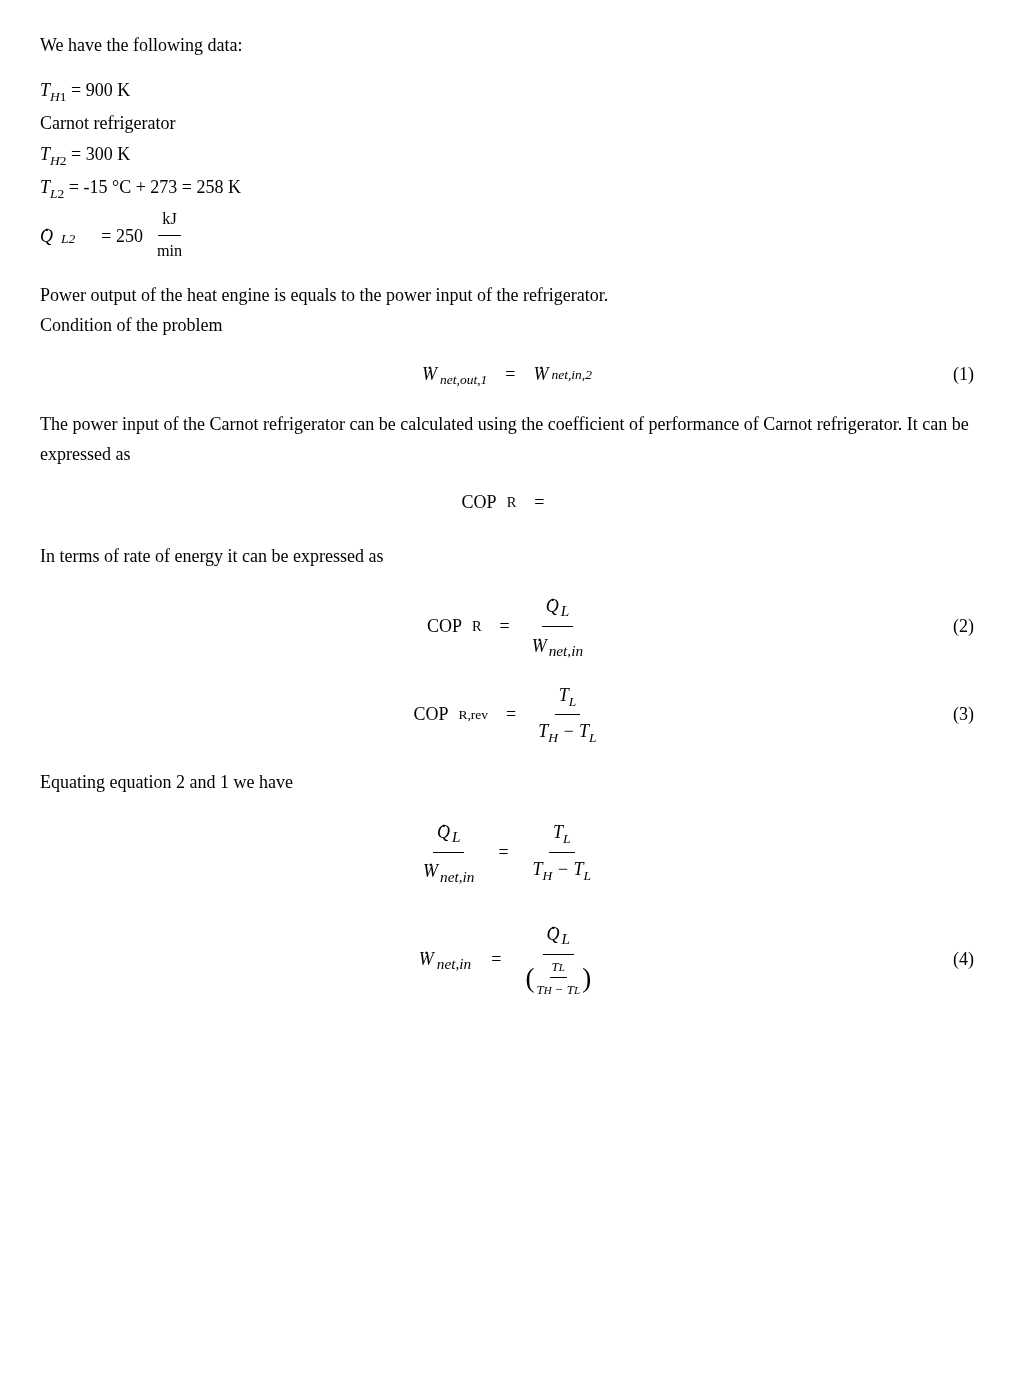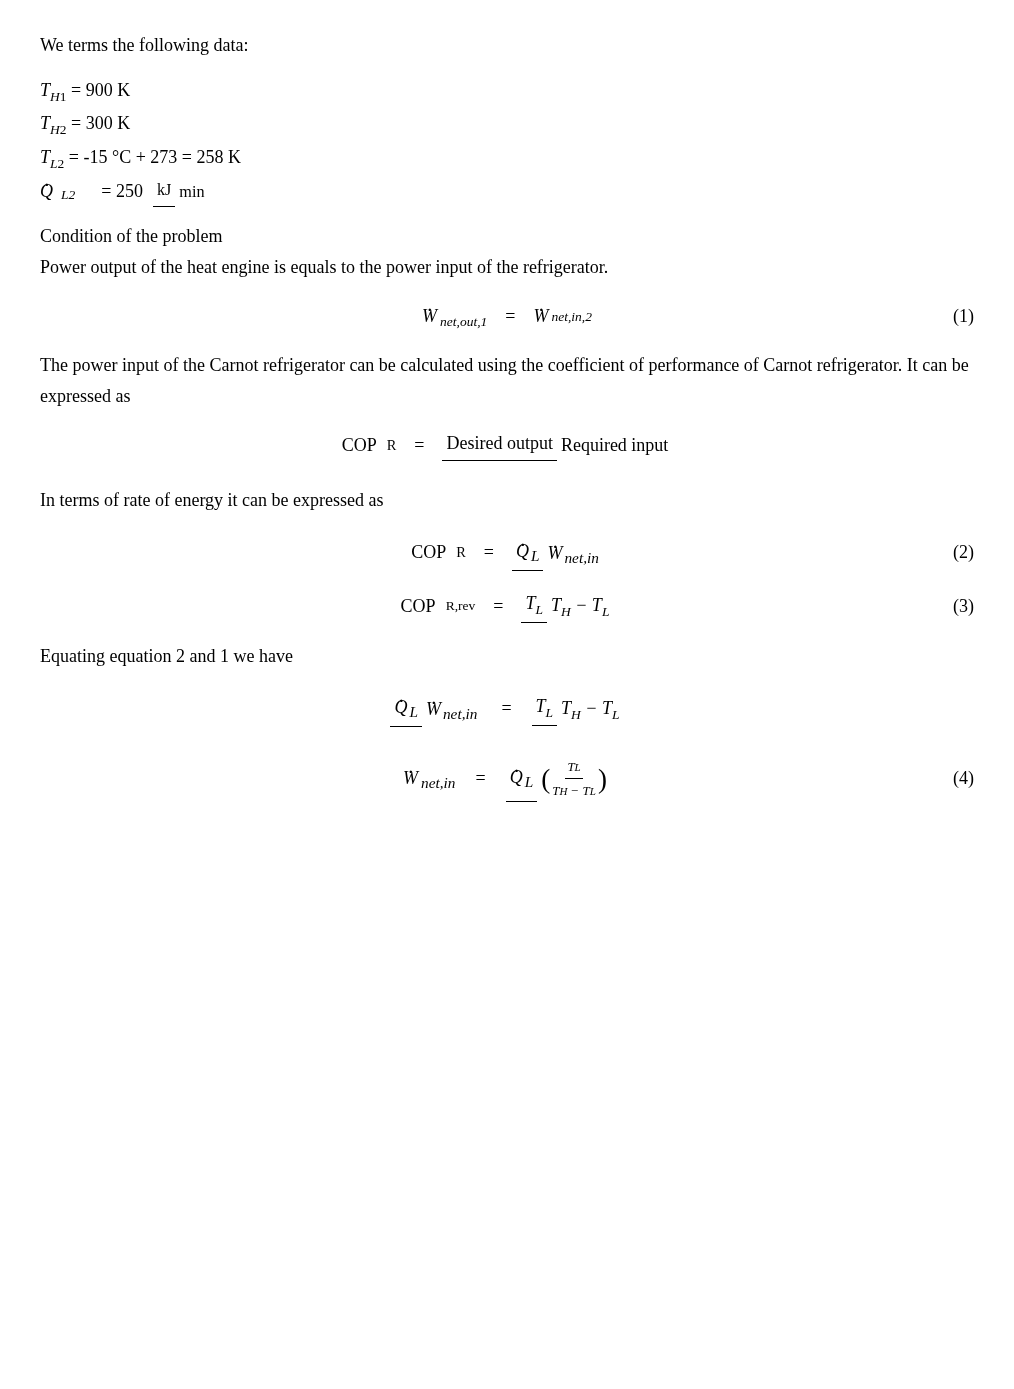--- a/index.html
+++ b/index.html
@@ -26,21 +26,22 @@
       justify-content: center;
       margin: 18px 0;
       position: relative;
     }
     .eq-number {
       position: absolute;
       right: 0;
     }
     .fraction {
       display: inline-flex;
-      flex-direction: row;
+      flex-direction: column;
+      align-items: center;
       vertical-align: middle;
     }
     .fraction .numerator {
       border-bottom: 1.5px solid #000;
       padding: 0 4px 2px 4px;
       text-align: center;
     }
     .fraction .denominator {
       padding: 2px 4px 0 4px;
       text-align: center;
@@ -86,29 +87,30 @@
     .outer-paren {
       font-size: 1.5em;
       vertical-align: middle;
     }
   </style>
 </head>
 <body>
 
 <div class="content">
 
-  <p>We terms the following data:</p>
+  <p>We have the following data:</p>
 
   <div class="section-gap"></div>
 
   <div>
     <p>
       <span class="italic">T</span><span class="subscript italic">H</span><span class="subscript">1</span>
       = 900 K
     </p>
+    <p>Carnot refrigerator</p>
     <p>
       <span class="italic">T</span><span class="subscript italic">H</span><span class="subscript">2</span>
       = 300 K
     </p>
     <p>
       <span class="italic">T</span><span class="subscript italic">L</span><span class="subscript">2</span>
       = -15 °C + 273 = 258 K
     </p>
     <p style="display:flex; align-items:center; gap:6px;">
       <span style="display:inline-flex; align-items:flex-start; position:relative;">
@@ -120,22 +122,22 @@
         <span class="fraction" style="font-size:0.9em;">
           <span class="numerator">kJ</span>
           <span class="denominator">min</span>
         </span>
       </span>
     </p>
   </div>
 
   <div class="section-gap"></div>
 
+  <p>Power output of the heat engine is equals to the power input of the refrigerator.</p>
   <p>Condition of the problem</p>
-  <p>Power output of the heat engine is equals to the power input of the refrigerator.</p>
 
   <div class="equation-line">
     <div class="eq-content">
       <span style="display:inline-flex; align-items:center; gap:3px;">
         <span class="dot-above italic">W</span>
           <span class="subscript italic" style="margin-top:10px;">net,out,1</span>
       </span>
       <span style="margin: 0 8px;">=</span>
       <span style="display:inline-flex; align-items:center; gap:3px;">
         <span class="dot-above italic">W</span>
@@ -145,24 +147,20 @@
     <span class="eq-number">(1)</span>
   </div>
 
   <p>The power input of the Carnot refrigerator can be calculated using the coefficient of performance of Carnot refrigerator. It can be expressed as</p>
 
   <div class="equation-line">
     <div class="eq-content">
       <span style="font-variant: small-caps; font-style: normal;">COP</span>
         <span class="subscript roman" style="font-size:0.8em;">R</span>
       <span style="margin: 0 8px;">=</span>
-      <span class="fraction">
-        <span class="numerator">Desired output</span>
-        <span class="denominator">Required input</span>
-      </span>
     </div>
   </div>
 
   <div class="large-gap"></div>
 
   <p>In terms of rate of energy it can be expressed as</p>
 
   <div class="equation-line">
     <div class="eq-content">
       <span style="font-variant: small-caps;">COP</span>

